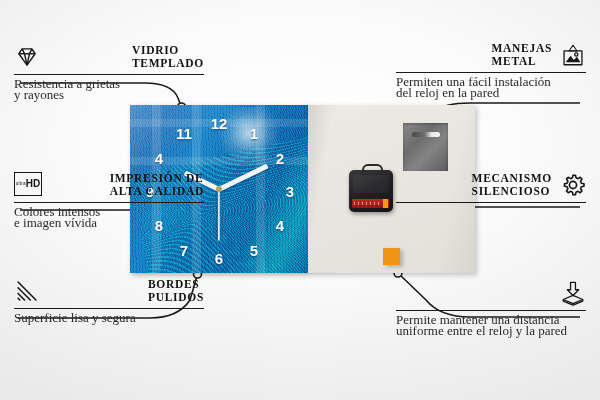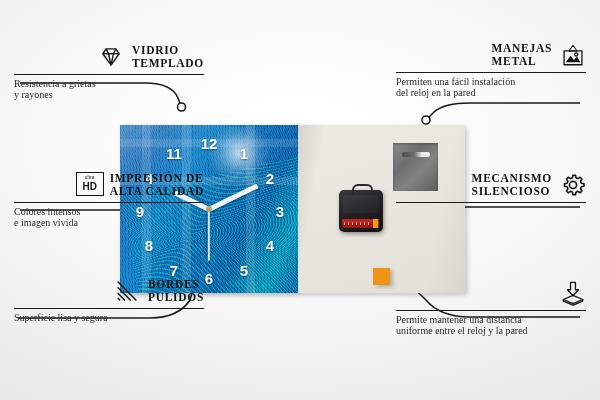--- a/index.html
+++ b/index.html
@@ -23,25 +23,24 @@
   #wires {
     position: absolute;
     left: 0; top: 0;
     width: 600px; height: 400px;
     pointer-events: none;
   }
 
   
   .product {
     position: absolute;
-    left: 120px;
+    left: 130px;
     top: 105px;
     width: 345px;
     height: 168px;
-    margin-top: 20px;
   }
 
   
   .clock-face {
     position: absolute;
     left: 0; top: 0;
     width: 178px;
     height: 168px;
     overflow: hidden;
     background:
@@ -211,55 +210,55 @@
   
   .feature {
     position: absolute;
     width: 190px;
   }
   .feature .head {
     display: flex;
     align-items: center;
     gap: 8px;
   }
-  .feature.left .head { justify-content: flex-end; }
+  .feature.left .head { justify-content: space-between; }
   .feature.right .head { justify-content: flex-end; }
   .feature .title {
     font-family: "Liberation Serif", serif;
     font-weight: bold;
     font-size: 11.5px;
     letter-spacing: 0.7px;
     line-height: 13px;
     text-transform: uppercase;
     color: #121212;
   }
   .feature.left .title  { text-align: left; }
   .feature.right .title { }
   .feature .rule {
     height: 1px;
     background: #1a1a1a;
     margin: 4px 0 4px 0;
   }
   .feature .desc {
     font-family: "Liberation Serif", serif;
-    font-size: 10px;
+    font-size: 13px;
     line-height: 10.5px;
     color: #2a2a2a;
   }
   .feature.left .desc  { text-align: left; }
   .feature.right .desc { }
 
   .icon { width: 26px; height: 26px; flex: 0 0 26px; }
   .icon svg { display: block; width: 26px; height: 26px; }
 
   .hd-badge {
     width: 26px; height: 22px;
     border: 1.4px solid #151515;
     display: flex;
-    flex-direction: column;
+    flex-direction: row;
     align-items: center;
     justify-content: center;
     line-height: 1;
   }
   .hd-badge .ultra {
     font-family: "Liberation Sans", sans-serif;
     font-size: 4.6px;
     letter-spacing: 0.2px;
     color: #151515;
   }

